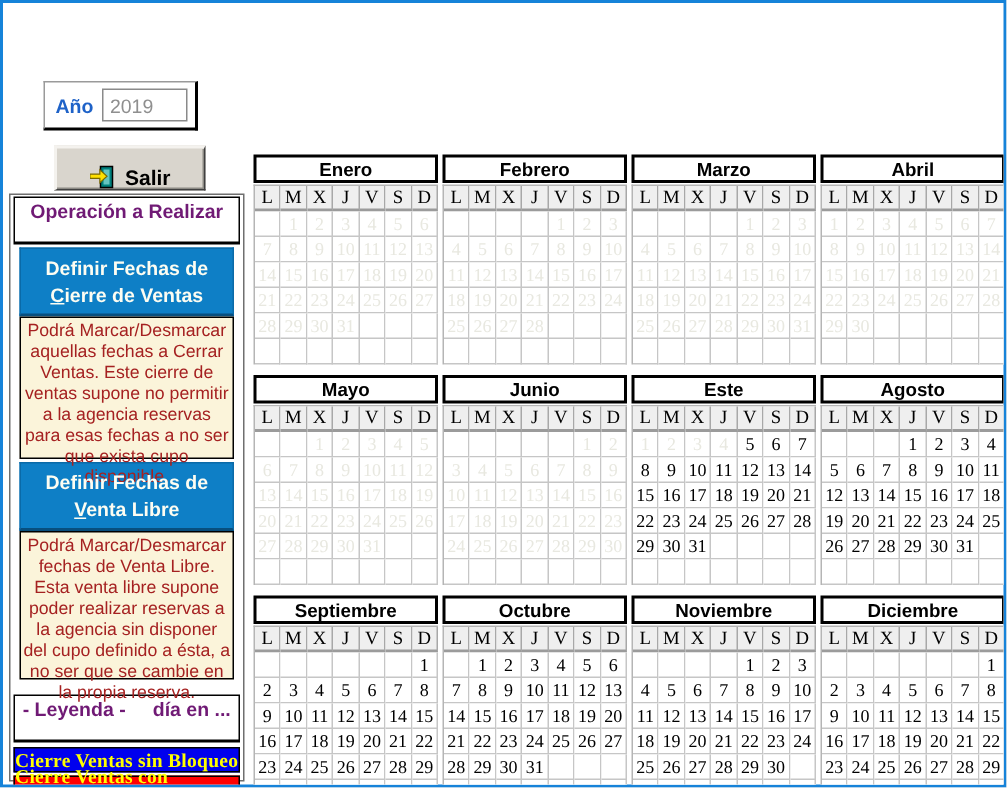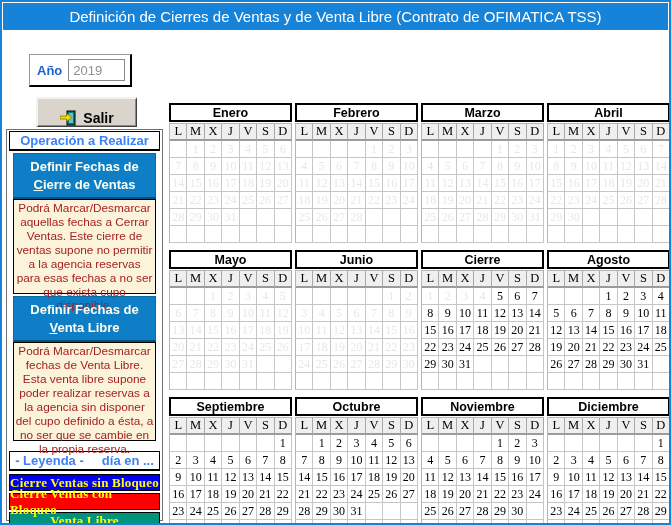--- a/index.html
+++ b/index.html
@@ -31,21 +31,21 @@
     display:flex;align-items:flex-end;justify-content:center;gap:6px;cursor:pointer;
     font-size:14px;font-weight:bold;color:#000;
   }
   
   .left-panel{
     position:absolute;left:4px;top:127px;width:157px;height:392px;background:#ffffff;
     border:1px solid #6f6f6f;padding:1px 2px;
   }
   .op-header,.legend-header{
     background:#ffffff;border:1px solid #000;border-bottom-width:2px;text-align:center;
-    font-weight:bold;font-size:13px;color:#3b82f6;height:20px;line-height:18px;white-space:pre;
+    font-weight:bold;font-size:13px;color:#701a75;height:32px;line-height:18px;white-space:pre;
   }
   .blue-btn{
     margin:2px 4px 0 4px;background:#0e7fc6;border:1px solid #0a6aa8;border-bottom:2px solid #084f7e;
     color:#fdfdf2;font-weight:bold;font-size:13px;text-align:center;line-height:1.35;
     padding:4px 0;cursor:pointer;
   }
   .desc-box{
     margin:0 4px;background:#fbf4da;border:1px solid #000;color:#a52121;
     font-size:11.8px;text-align:center;line-height:1.18;padding:2px 1px;
   }
@@ -81,23 +81,20 @@
   }
   .dc.muted{color:#e8e8e0;}
   .dc.empty{cursor:default;}
   u{text-decoration:underline;}
 </style>
 </head>
 <body>
 
 <div class="window">
 
-  <div class="titlebar">
-    <span>Definición de Cierres de Ventas y de Venta Libre (Contrato de OFIMATICA TSS)</span>
-  </div>
 
   <div class="year-panel">
     <span class="year-label">Año</span>
     <input class="year-input" value="2019" style="">
   </div>
 
   <div class="exit-btn">
     <span style="display:inline-flex;">
       <svg width="17" height="16" viewBox="0 0 17 16">
         <rect x="7" y="1" width="8" height="14" fill="#00807c" stroke="#000" stroke-width="1"></rect>
@@ -454,21 +451,21 @@
           <div class="dc empty"></div>
           <div class="dc empty"></div>
           <div class="dc empty"></div>
           <div class="dc empty"></div>
           <div class="dc empty"></div>
           <div class="dc empty"></div>
           <div class="dc empty"></div>
         </div>
       </div>
       <div class="month">
-        <div class="mhead">Cierre</div>
+        <div class="mhead">Este</div>
         <div class="mtable">
           <div class="dh">L</div>
           <div class="dh">M</div>
           <div class="dh">X</div>
           <div class="dh">J</div>
           <div class="dh">V</div>
           <div class="dh">S</div>
           <div class="dh">D</div>
           <div class="dc muted">1</div>
           <div class="dc muted">2</div>

